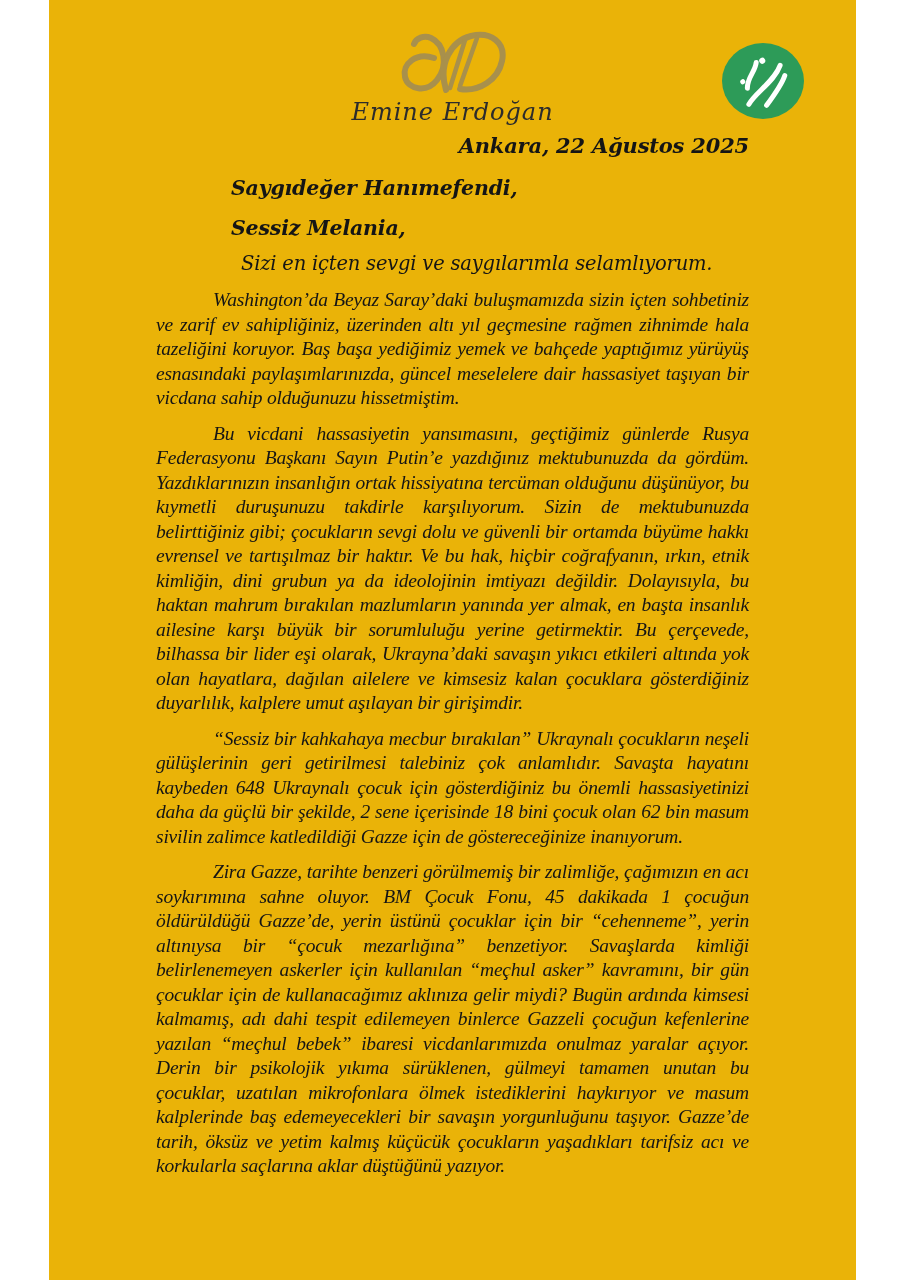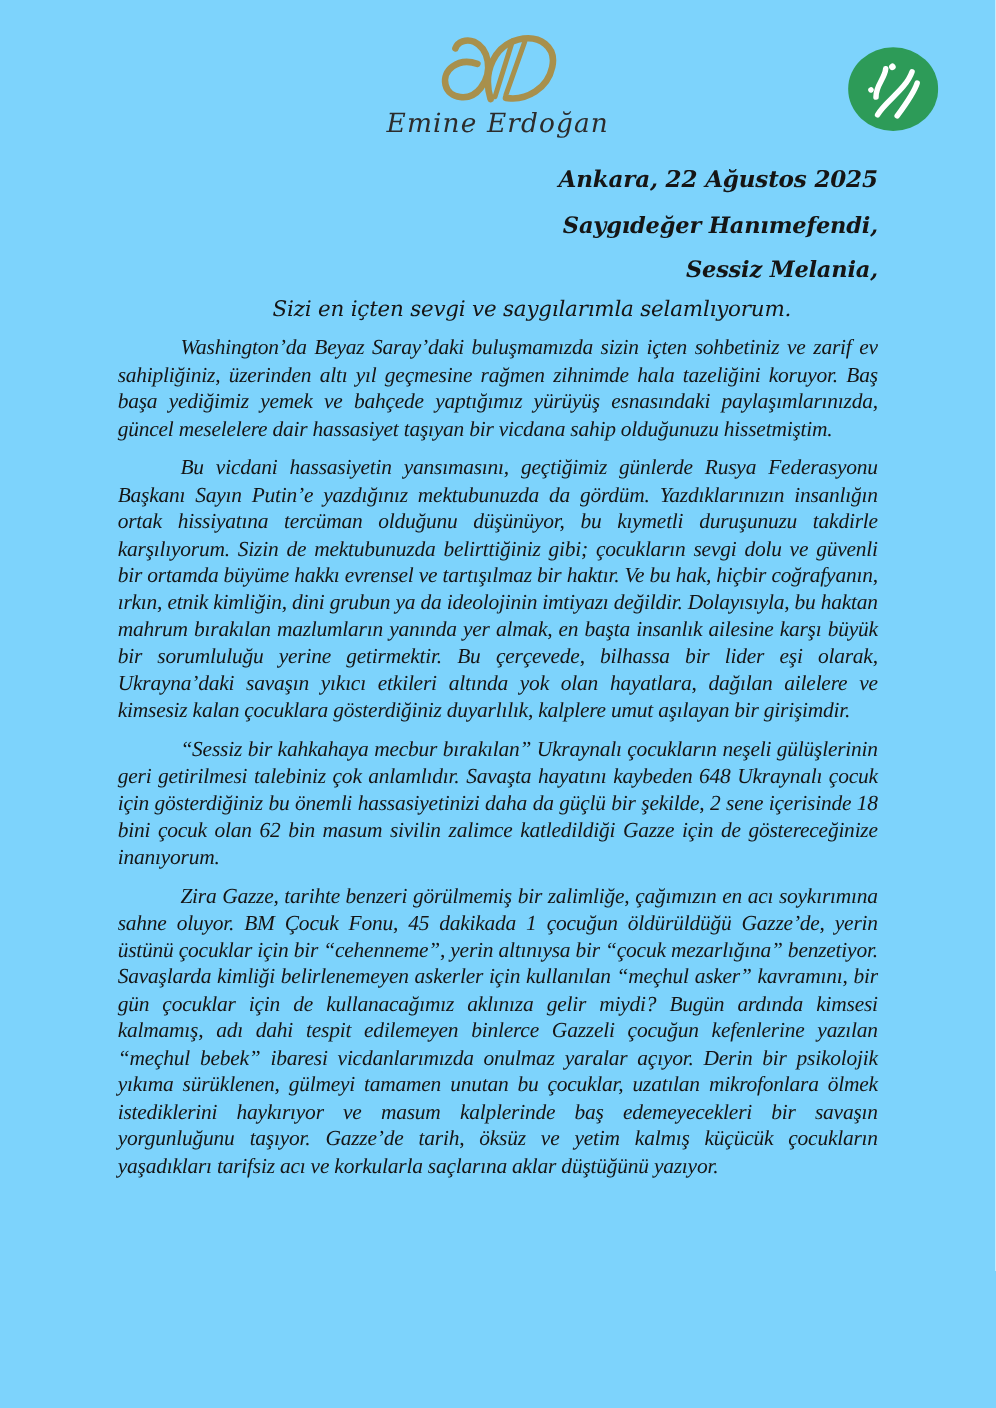--- a/index.html
+++ b/index.html
@@ -4,24 +4,24 @@
 <style>
   :root{
     --gold:#a8904c;
     --green:#2d9b58;
     --ink:#151515;
   }
   *{margin:0;padding:0;box-sizing:border-box;}
   html,body{background:#ffffff;}
   .page{
     position:relative;
-    width:905px;
+    width:807px;
     height:1280px;
     margin:0 auto;
-    background:#7dd3fc;
+    background:#eab308;
     font-family:"DejaVu Serif","Liberation Serif",serif;
     color:var(--ink);
     overflow:hidden;
   }
   
   .letterhead{
     position:relative;
     padding-top:30px;
     height:128px;
   }
@@ -51,39 +51,39 @@
   
   .letter-body{
     padding:0 107px;
     font-style:italic;
     font-size:19.5px;
     line-height:24.5px;
     text-align:justify;
     letter-spacing:-0.2px;
   }
   .dateline{
-    margin-top:22px;
+    margin-top:5px;
     text-align:right;
     font-weight:bold;
     font-size:21px;
     line-height:26px;
   }
   .salutation{
     margin-top:14px;
-    margin-left:57px;
+    margin-left:75px;
     font-weight:bold;
     font-size:20.5px;
     line-height:26px;
-    text-align:right;
+    text-align:left;
   }
   .salutation.first{margin-top:16px;}
   .greeting{
     margin-top:10px;
-    margin-left:62px;
-    text-align:center;
+    margin-left:85px;
+    text-align:left;
     line-height:26px;
   }
   .para{
     margin-top:11px;
     text-indent:57px;
     font-family:Liberation Serif, serif;
   }
 </style>
 </head>
 <body>

